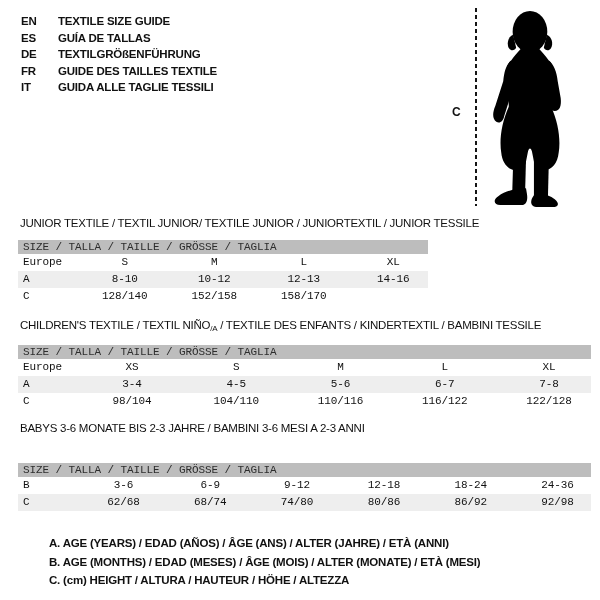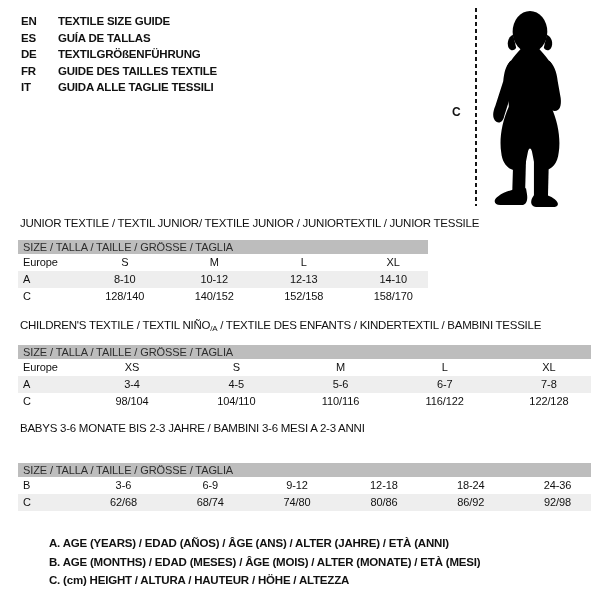--- a/index.html
+++ b/index.html
@@ -24,21 +24,21 @@
   .baby-svg * { fill:#000; }
 
   
   .tbl-title { position:absolute; left:20px; font-size:11.5px; font-weight:normal; letter-spacing:-0.25px; white-space:nowrap; }
   .title-junior { top:217px; }
   .title-children { top:319px; }
   .title-babies { top:420px; line-height:16.5px; white-space:normal; width:560px; }
   .subscript { font-size:8px; vertical-align:-2px; }
 
   
-  .size-table { position:absolute; left:18px; font-size:11px; letter-spacing:-0.1px; }
+  .size-table { position:absolute; left:18px; font-size:11px; letter-spacing:-0.1px;font-family:Liberation Mono, monospace; }
   .tbl-junior { top:240px; width:410px; --cols:4; }
   .tbl-children { top:345px; width:573px; --cols:5; }
   .tbl-babies { top:463px; width:573px; --cols:6; }
   .bar { height:14px; line-height:14px; background:var(--color-bar,#bdbdbd); color:#2d2d2d; padding-left:5px; }
   .row { display:grid; grid-template-columns:52px repeat(var(--cols),1fr); height:17px; line-height:17px;gap:20px; }
   .row.shaded { background:var(--color-stripe,#eeeeee); }
   .row .label { padding-left:5px; text-align:left; }
   .row .cell { text-align:center; }
 
   
@@ -96,26 +96,25 @@
       <span class="cell">S</span>
       <span class="cell">M</span>
       <span class="cell">L</span>
       <span class="cell">XL</span>
     </div>
     <div class="row shaded">
       <span class="label">A</span>
       <span class="cell">8-10</span>
       <span class="cell">10-12</span>
       <span class="cell">12-13</span>
-      <span class="cell">14-10</span>
+      <span class="cell">14-16</span>
     </div>
     <div class="row">
       <span class="label">C</span>
       <span class="cell">128/140</span>
-      <span class="cell">140/152</span>
       <span class="cell">152/158</span>
       <span class="cell">158/170</span>
     </div>
   </div>
 
   <div class="tbl-title title-children">
     <span>CHILDREN'S TEXTILE / TEXTIL NIÑO</span><span class="subscript">/A</span><span> / TEXTILE DES ENFANTS / KINDERTEXTIL / BAMBINI TESSILE</span>
   </div>
   <div class="size-table tbl-children">
     <div class="bar">SIZE / TALLA / TAILLE / GRÖSSE / TAGLIA</div>

